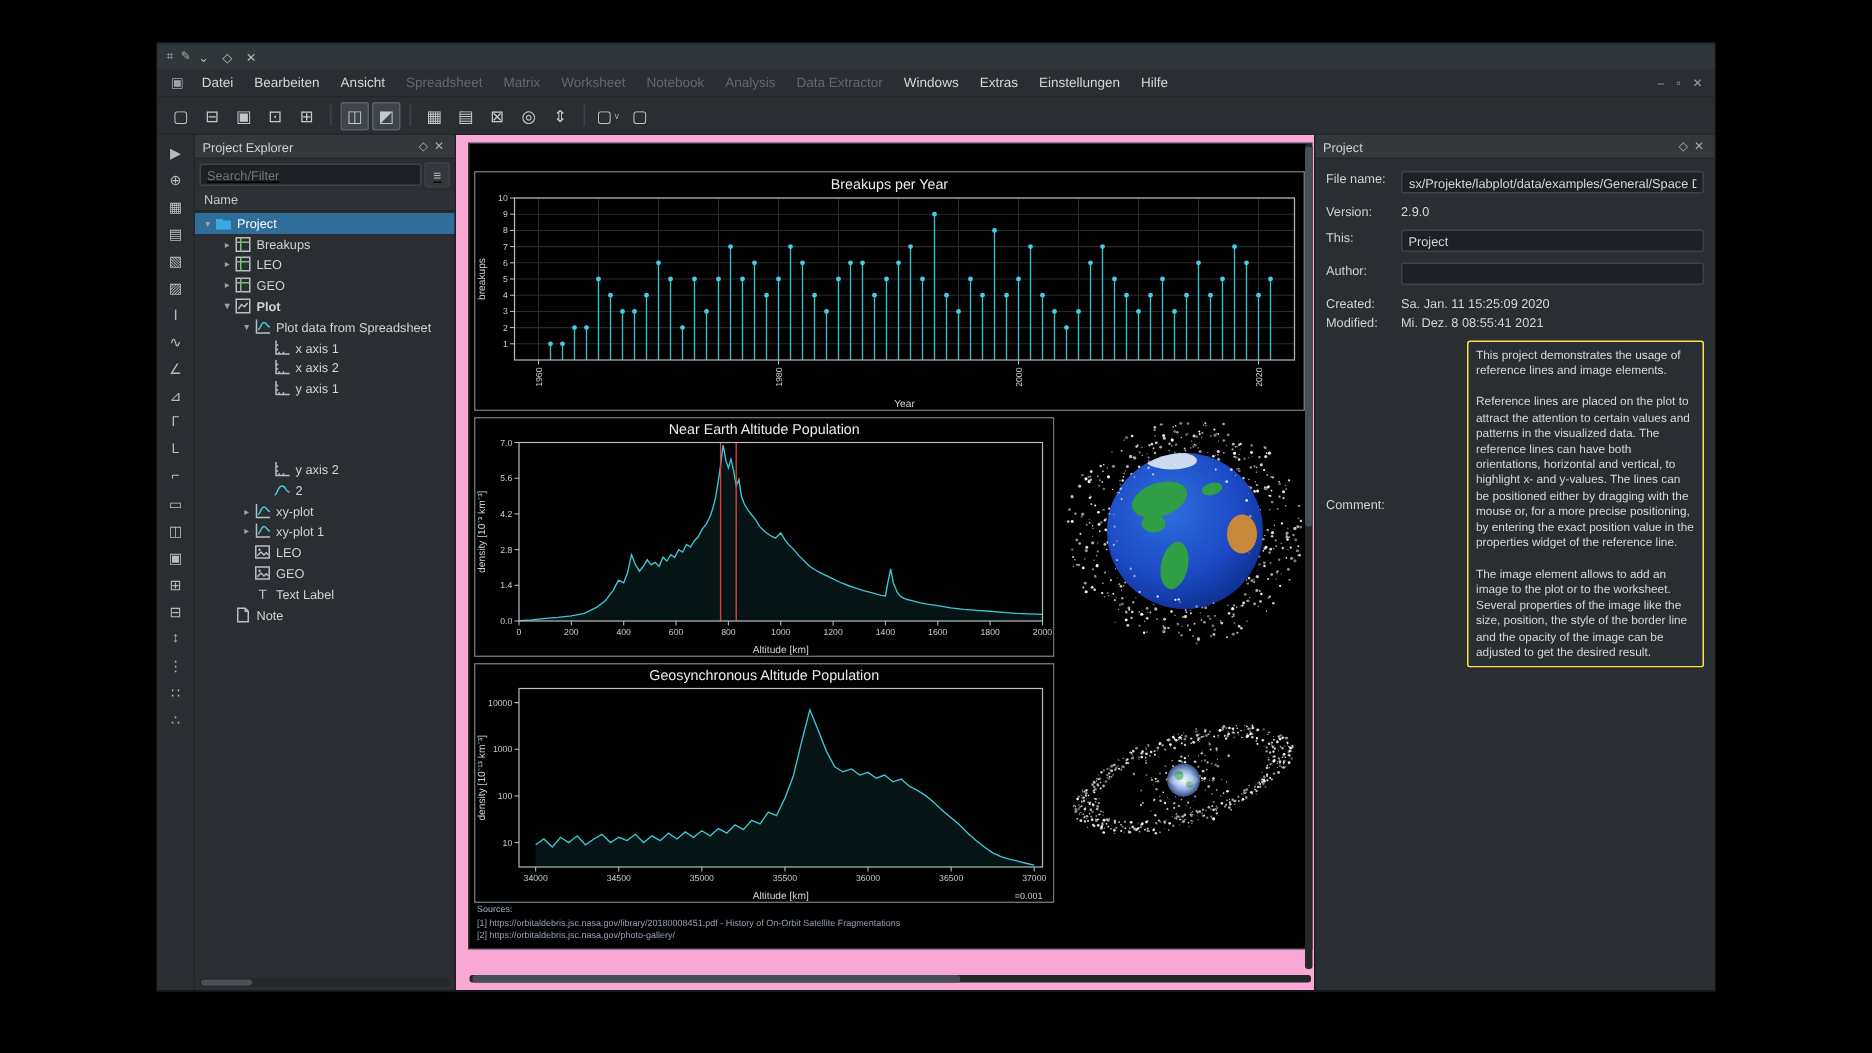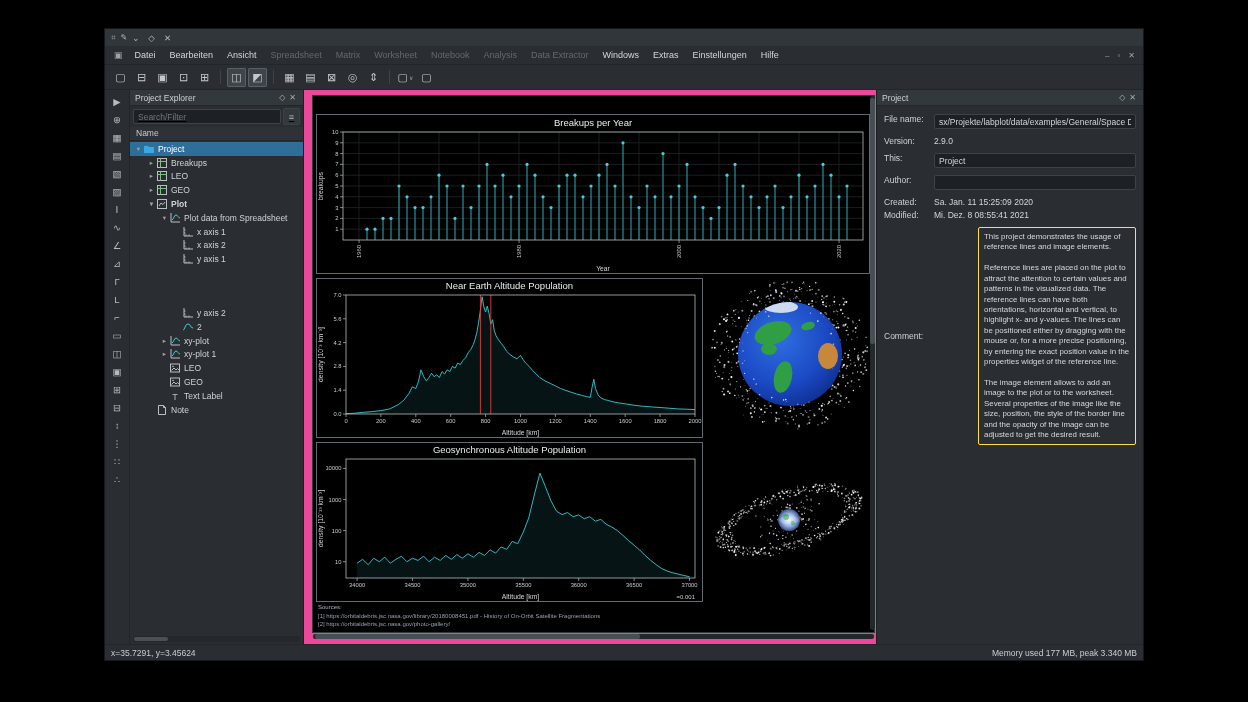--- a/index.html
+++ b/index.html
@@ -38,21 +38,21 @@
   .search-btn{width:15px;height:15px;display:flex;align-items:center;justify-content:center;color:#b6bbbe;font-size:9px;background:#33383c;border:1px solid #3c4247;border-radius:2px;}
   .col-head{height:13px;line-height:13px;padding:0 6px;font-size:8.5px;color:#c4c9cc;border-bottom:1px solid #222629;background:#2e3236;flex:none;}
   .tree{flex:1;overflow:hidden;padding-top:1px;}
   .trow{display:flex;align-items:center;height:13.8px;font-size:8.5px;color:#ced3d6;white-space:nowrap;overflow:hidden;}
   .trow .exp{width:9px;text-align:center;color:#9aa0a4;font-size:6.5px;flex:none;}
   .trow .ticon{width:12px;height:12px;margin-right:3px;flex:none;display:inline-flex;}
   .trow.selected{background:#2f6e99;color:#fff;}
   .ex-scroll{height:6px;margin:2px 3px;background:#24282b;border-radius:3px;position:relative;flex:none;}
   .ex-scroll .handle{position:absolute;left:1px;top:1px;width:34px;height:4px;background:#4a5156;border-radius:2px;}
   
-  .workarea{flex:1;position:relative;background:#ec4899;overflow:hidden;min-width:0;}
+  .workarea{flex:1;position:relative;background:#f9a8d4;overflow:hidden;min-width:0;}
   .worksheet{position:absolute;left:9px;top:6px;width:561px;height:536px;background:#000;box-shadow:0 0 0 1px #34393d;}
   .worksheet svg{position:absolute;}
   .sources{position:absolute;left:5px;top:507px;font-size:6px;color:#94a0b1;line-height:8.6px;}
   .sources .s-head{color:#aab4c3;}
   .wa-vscroll{position:absolute;right:1px;top:6px;width:5px;bottom:14px;background:#24282b;border-radius:2px;}
   .wa-vscroll .handle{position:absolute;left:0;top:2px;width:5px;height:46%;background:#474e54;border-radius:2px;}
   .wa-hscroll{position:absolute;left:9px;bottom:5px;height:5px;width:561px;background:#24282b;border-radius:2px;}
   .wa-hscroll .handle{position:absolute;top:0;left:2px;height:5px;width:58%;background:#474e54;border-radius:2px;}
   
   .props{width:266px;border-left:1px solid #1d2023;display:flex;flex-direction:column;background:#2a2e32;flex:none;}
@@ -2004,19 +2004,15 @@
 Reference lines are placed on the plot to attract the attention to certain values and patterns in the visualized data. The reference lines can have both orientations, horizontal and vertical, to highlight x- and y-values. The lines can be positioned either by dragging with the mouse or, for a more precise positioning, by entering the exact position value in the properties widget of the reference line.
 
 The image element allows to add an image to the plot or to the worksheet. Several properties of the image like the size, position, the style of the border line and the opacity of the image can be adjusted to get the desired result.
 
 The visualization shows statistics about the amount of debris created and left floating in space since 1961.</div>
             </div>
           </div>
       </div>
     </div>
 
-    <div class="statusbar">
-      <span>x=35.7291, y=3.45624</span>
-      <span>Memory used 177 MB, peak 3.340 MB</span>
-    </div>
 
   </div>
 </div>
 
 </body></html>

